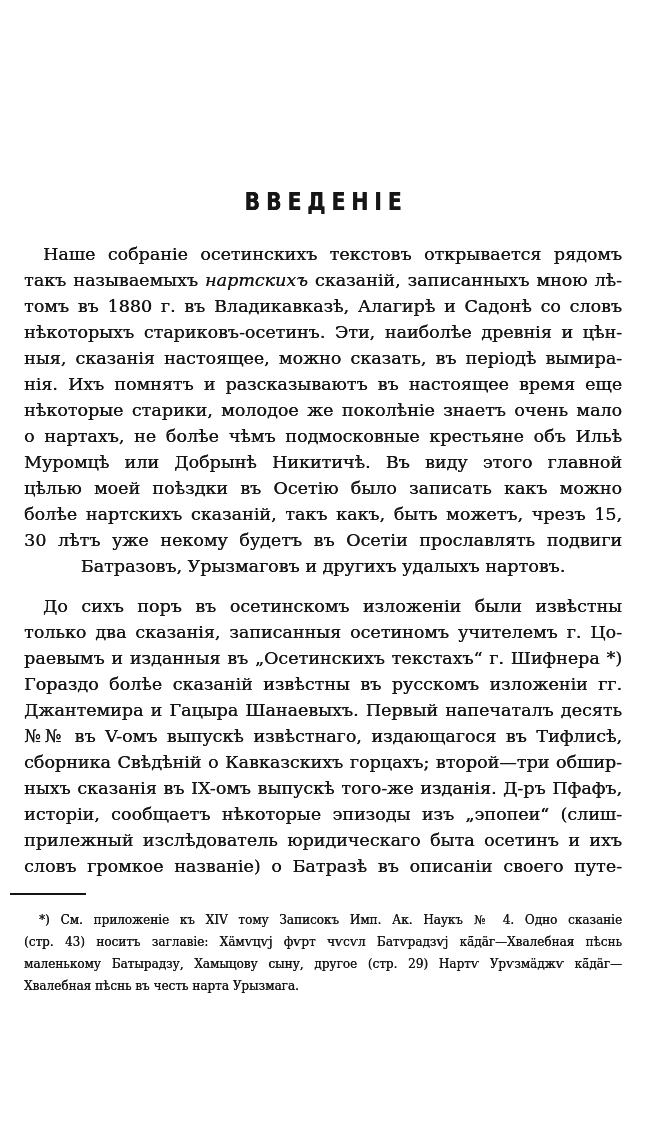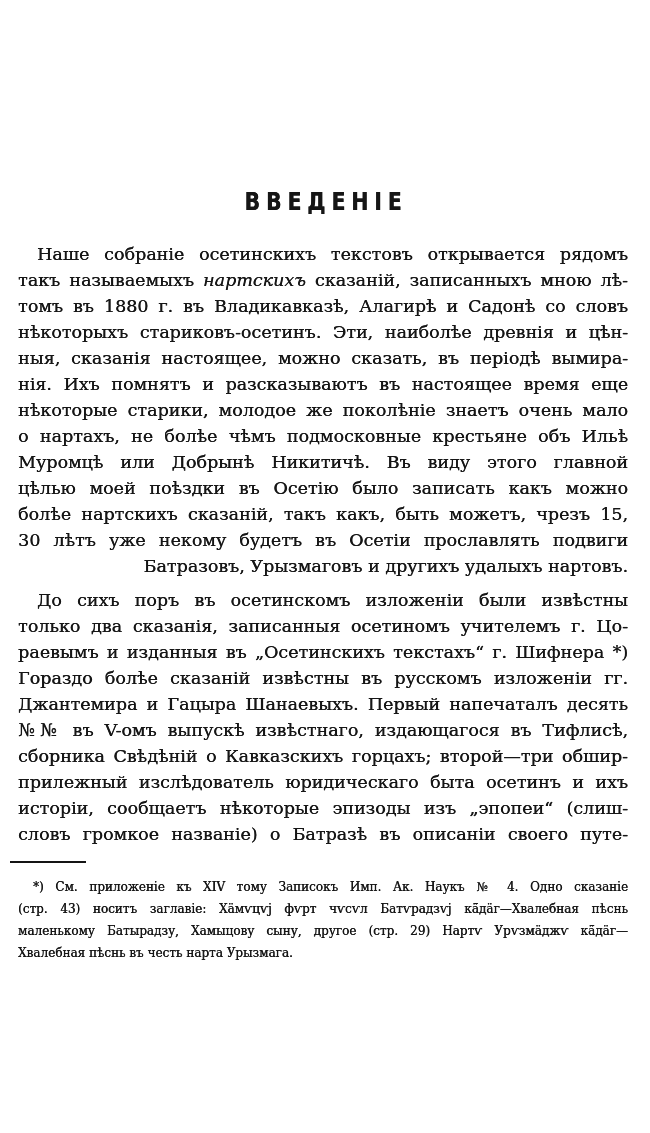--- a/index.html
+++ b/index.html
@@ -30,26 +30,26 @@
     line-height: 24px;
     letter-spacing: 7px;
     padding-left: 7px; 
   }
   h1.title .squeeze {
     display: inline-block;
     transform: scaleX(0.85);
     transform-origin: center;
   }
   .body-text { }
-  .paragraph { margin: 8px; }
+  .paragraph { margin: 14px; }
   .tline {
     font-size: 17.5px;
     line-height: 26px;
     height: 26px;
-    text-align: right;
+    text-align: center;
   }
   .tline.just {
     text-align: justify;
     text-align-last: justify;
   }
   .tline.indent { text-indent: 19px; }
   .em { font-style: italic; }
   .footnote-sep {
     width: 76px;
     height: 0;
@@ -92,22 +92,23 @@
         <div class="tline">Батразовъ, Урызмаговъ и другихъ удалыхъ нартовъ.</div>
       </div>
       <div class="paragraph">
         <div class="tline indent just">До сихъ поръ въ осетинскомъ изложеніи были извѣстны</div>
         <div class="tline just">только два сказанія, записанныя осетиномъ учителемъ г. Цо-</div>
         <div class="tline just">раевымъ и изданныя въ „Осетинскихъ текстахъ“ г. Шифнера *)</div>
         <div class="tline just">Гораздо болѣе сказаній извѣстны въ русскомъ изложеніи гг.</div>
         <div class="tline just">Джантемира и Гацыра Шанаевыхъ. Первый напечаталъ десять</div>
         <div class="tline just">№№ въ V-омъ выпускѣ извѣстнаго, издающагося въ Тифлисѣ,</div>
         <div class="tline just">сборника Свѣдѣній о Кавказскихъ горцахъ; второй—три обшир-</div>
+        <div class="tline just">ныхъ сказанія въ IX-омъ выпускѣ того-же изданія. Д-ръ Пфафъ,</div>
+        <div class="tline just">исторіи, сообщаетъ нѣкоторые эпизоды изъ „эпопеи“ (слиш-</div>
         <div class="tline just">прилежный изслѣдователь юридическаго быта осетинъ и ихъ</div>
-        <div class="tline just">исторіи, сообщаетъ нѣкоторые эпизоды изъ „эпопеи“ (слиш-</div>
         <div class="tline just">словъ громкое названіе) о Батразѣ въ описаніи своего путе-</div>
       </div>
     </div>
 
   <div class="footnote-sep"></div>
 
   <div class="footnote">
       <div class="paragraph">
         <div class="fline indent just">*) См. приложеніе къ XIV тому Записокъ Имп. Ак. Наукъ № 4. Одно сказаніе</div>
         <div class="fline just">(стр. 43) носитъ заглавіе: Хӓмѵцѵj фѵрт чѵсѵл Батѵрадзѵj кӓ̄дӓг—Хвалебная пѣснь</div>

